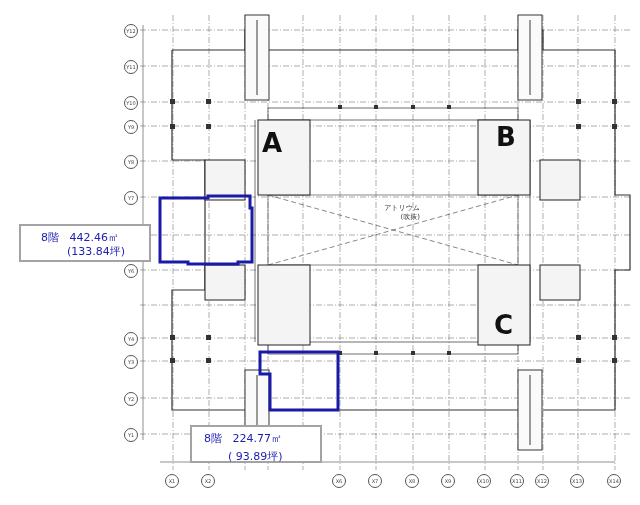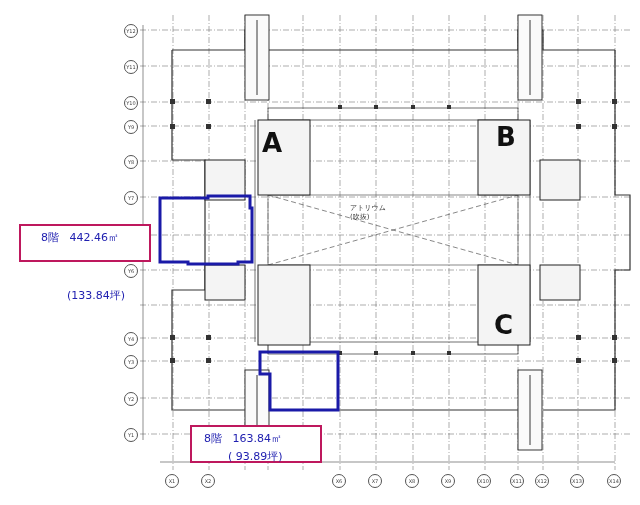--- a/index.html
+++ b/index.html
@@ -1,26 +1,26 @@
 <!DOCTYPE html>
 <html><head>
 <meta charset="utf-8">
 <style>
   html, body { margin:0; padding:0; background:#ffffff; }
   body { width:640px; height:505px; position:relative; overflow:hidden;
          font-family:"DejaVu Sans", sans-serif; }
   #plan { position:absolute; left:0; top:0; width:640px; height:505px; }
-  .callout { position:absolute; border:2px solid #be185d; background:#ffffff;
+  .callout { position:absolute; border:2px solid #a3a3a3; background:#ffffff;
              color:#2020b0; font-family:"DejaVu Sans", sans-serif; font-size:11px;
              line-height:13px; box-sizing:border-box; }
   .callout .l1 { position:absolute; white-space:nowrap; }
   .callout .l2 { position:absolute; white-space:nowrap; }
   .core-letter { position:absolute; font-family:"DejaVu Sans", sans-serif; font-weight:bold;
                  font-size:26px; color:#111; line-height:26px; }
-  .atrium { position:absolute; font-size:7px; color:#333; text-align:left; line-height:9px;
+  .atrium { position:absolute; font-size:7px; color:#333; text-align:right; line-height:9px;
             font-family:"DejaVu Sans", sans-serif; }
   .gridlbl { position:absolute; width:12px; height:12px; border:1px solid #555; border-radius:50%;
              font-size:5px; color:#444; text-align:center; line-height:12px; background:#fff;
              font-family:"DejaVu Sans", sans-serif; }
 </style>
 </head>
 <body>
 
 <svg id="plan" viewBox="0 0 640 505" xmlns="http://www.w3.org/2000/svg">
   <g stroke="#777" stroke-width="0.6" stroke-dasharray="6 2 1 2" fill="none">
@@ -143,26 +143,26 @@
 
 <div class="atrium" style="left:350px;top:204px;width:70px;">
   <div>アトリウム</div>
   <div>(吹抜)</div>
 </div>
 
 <div class="callout" style="left:19px;top:224px;width:132px;height:38px;">
   <span class="l1" style="left:20px;top:5px;">
     <span>8階</span>&nbsp;&nbsp;&nbsp;<span>442.46㎡</span>
   </span>
-  <span class="l2" style="left:46px;top:19px;margin-top:44px;">(133.84坪)</span>
+  <span class="l2" style="left:46px;top:19px;">(133.84坪)</span>
 </div>
 
 <div class="callout" style="left:190px;top:425px;width:132px;height:38px;">
   <span class="l1" style="left:12px;top:5px;">
-    <span>8階</span>&nbsp;&nbsp;&nbsp;<span>163.84㎡</span>
+    <span>8階</span>&nbsp;&nbsp;&nbsp;<span>224.77㎡</span>
   </span>
   <span class="l2" style="left:36px;top:23px;">( 93.89坪)</span>
 </div>
 
 <div class="gridlbl" style="left:124px;top:24px;">Y12</div>
 <div class="gridlbl" style="left:124px;top:60px;">Y11</div>
 <div class="gridlbl" style="left:124px;top:96px;">Y10</div>
 <div class="gridlbl" style="left:124px;top:120px;">Y9</div>
 <div class="gridlbl" style="left:124px;top:155px;">Y8</div>
 <div class="gridlbl" style="left:124px;top:191px;">Y7</div>

